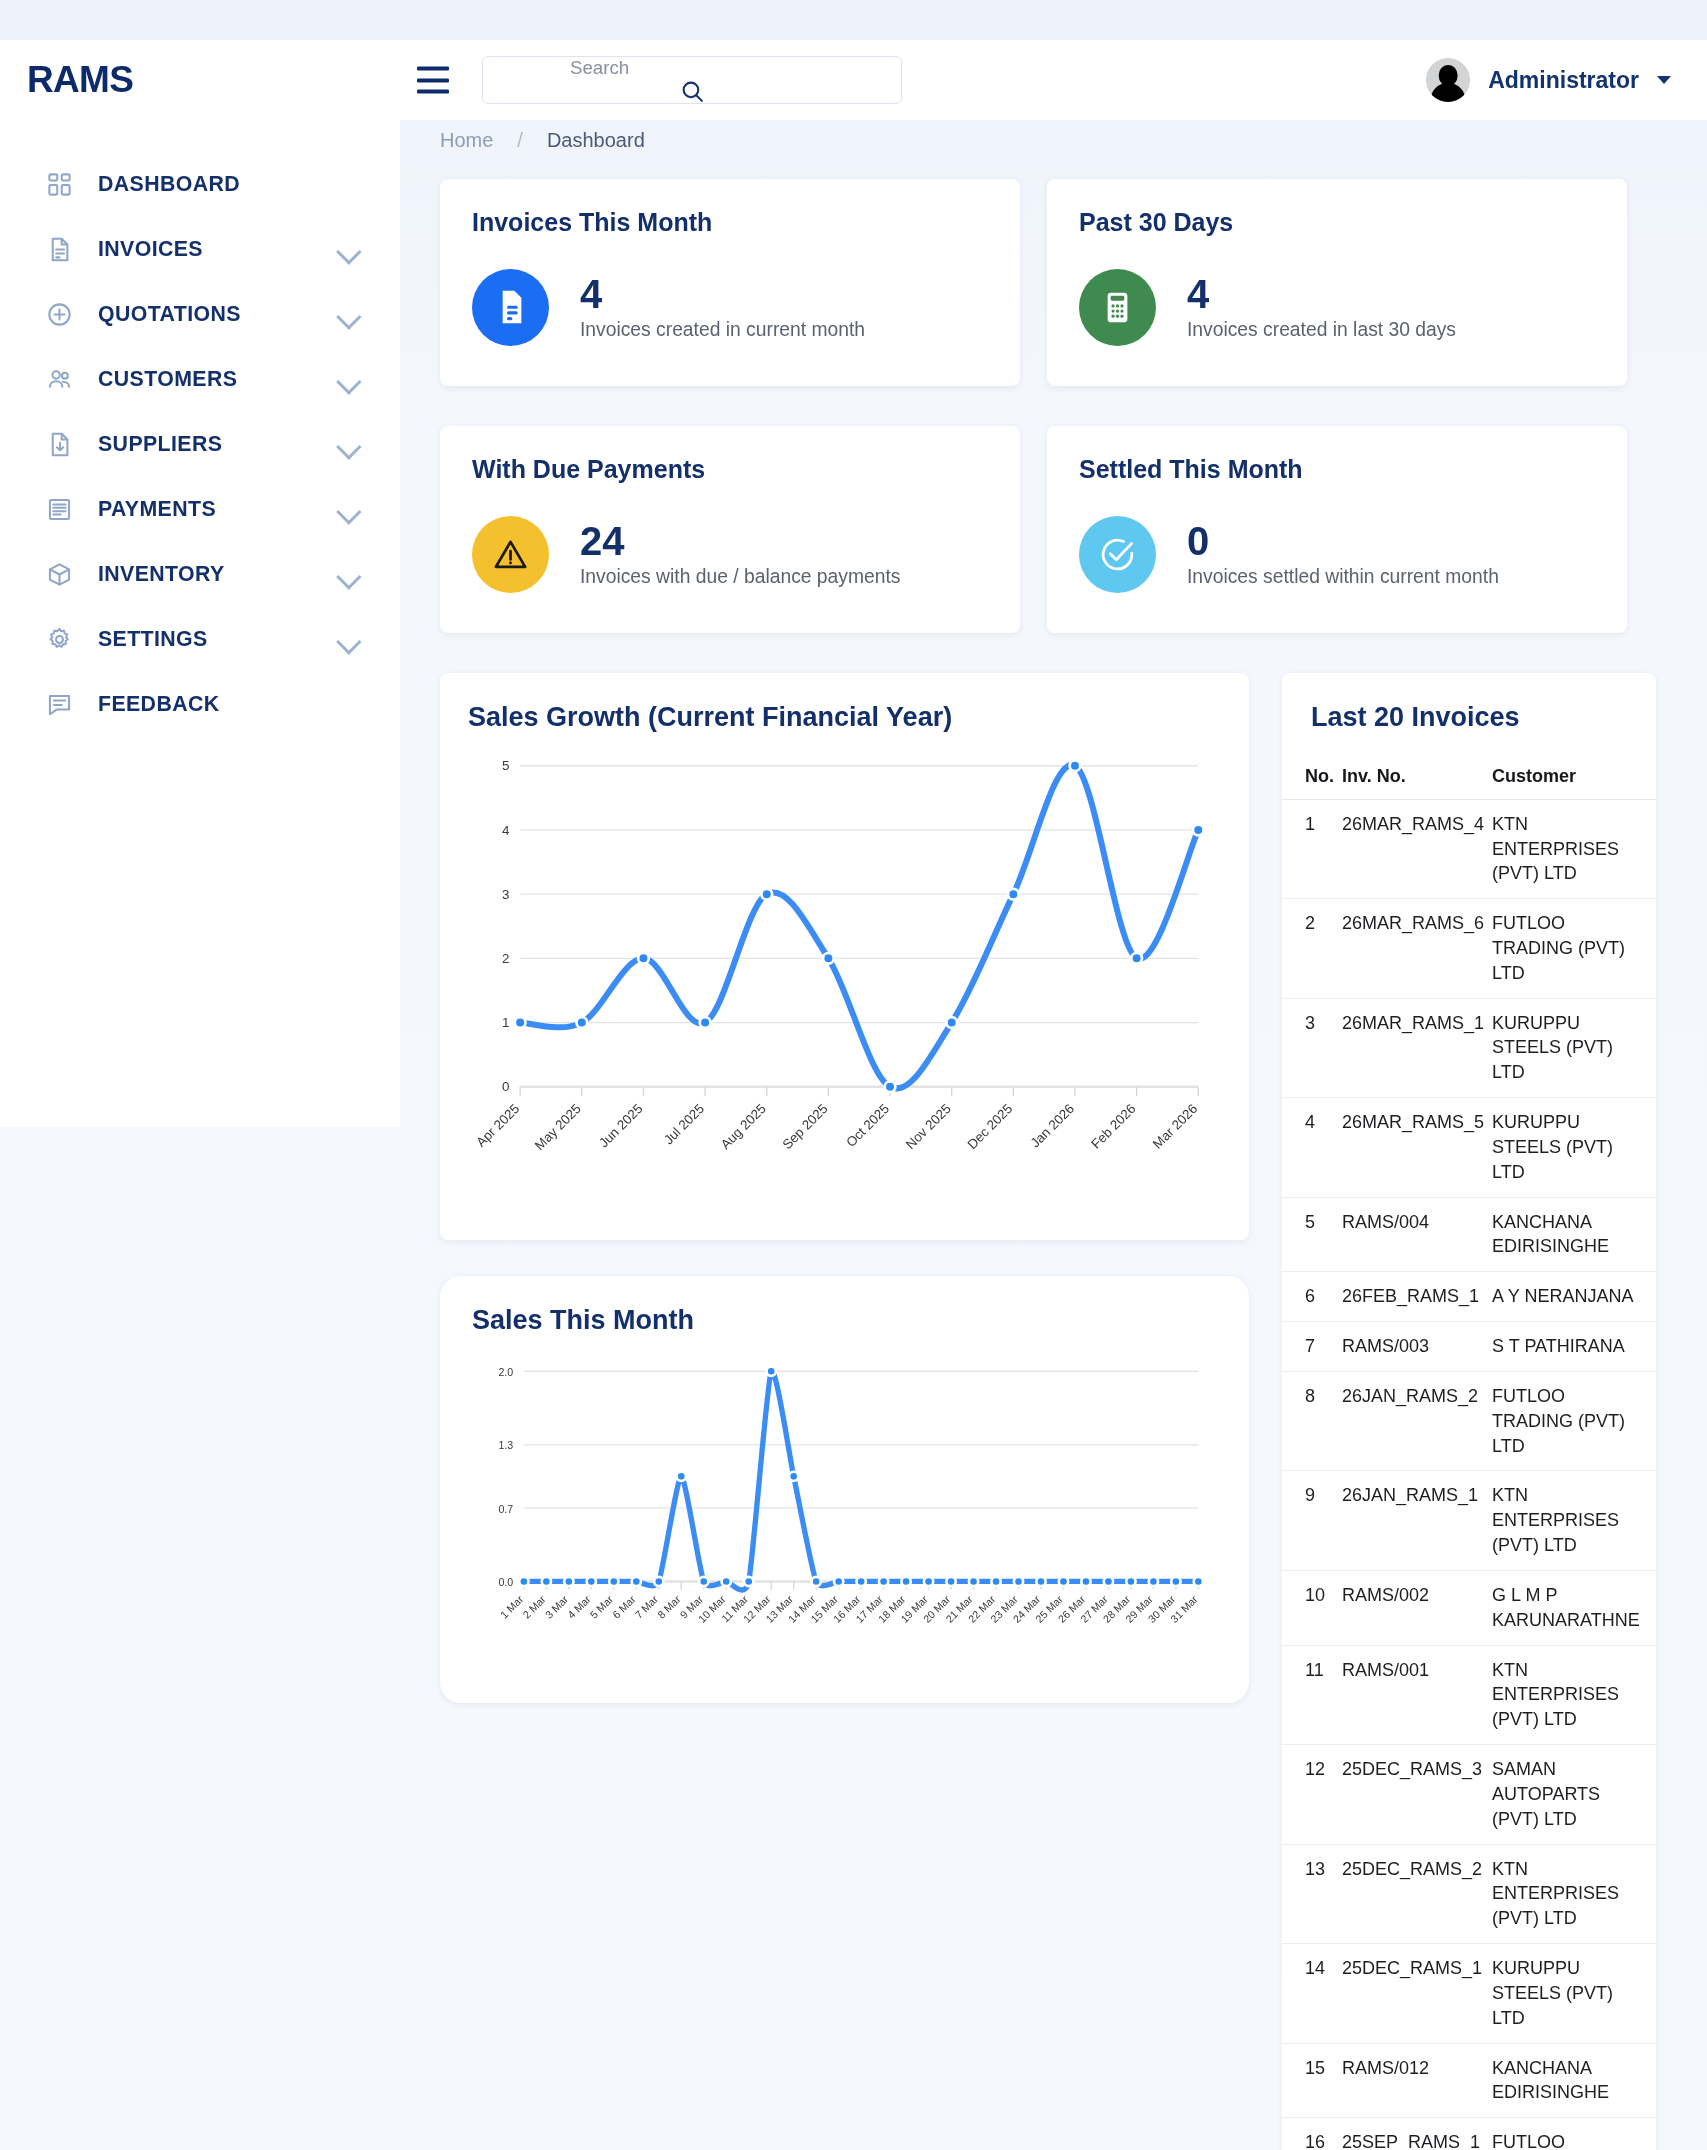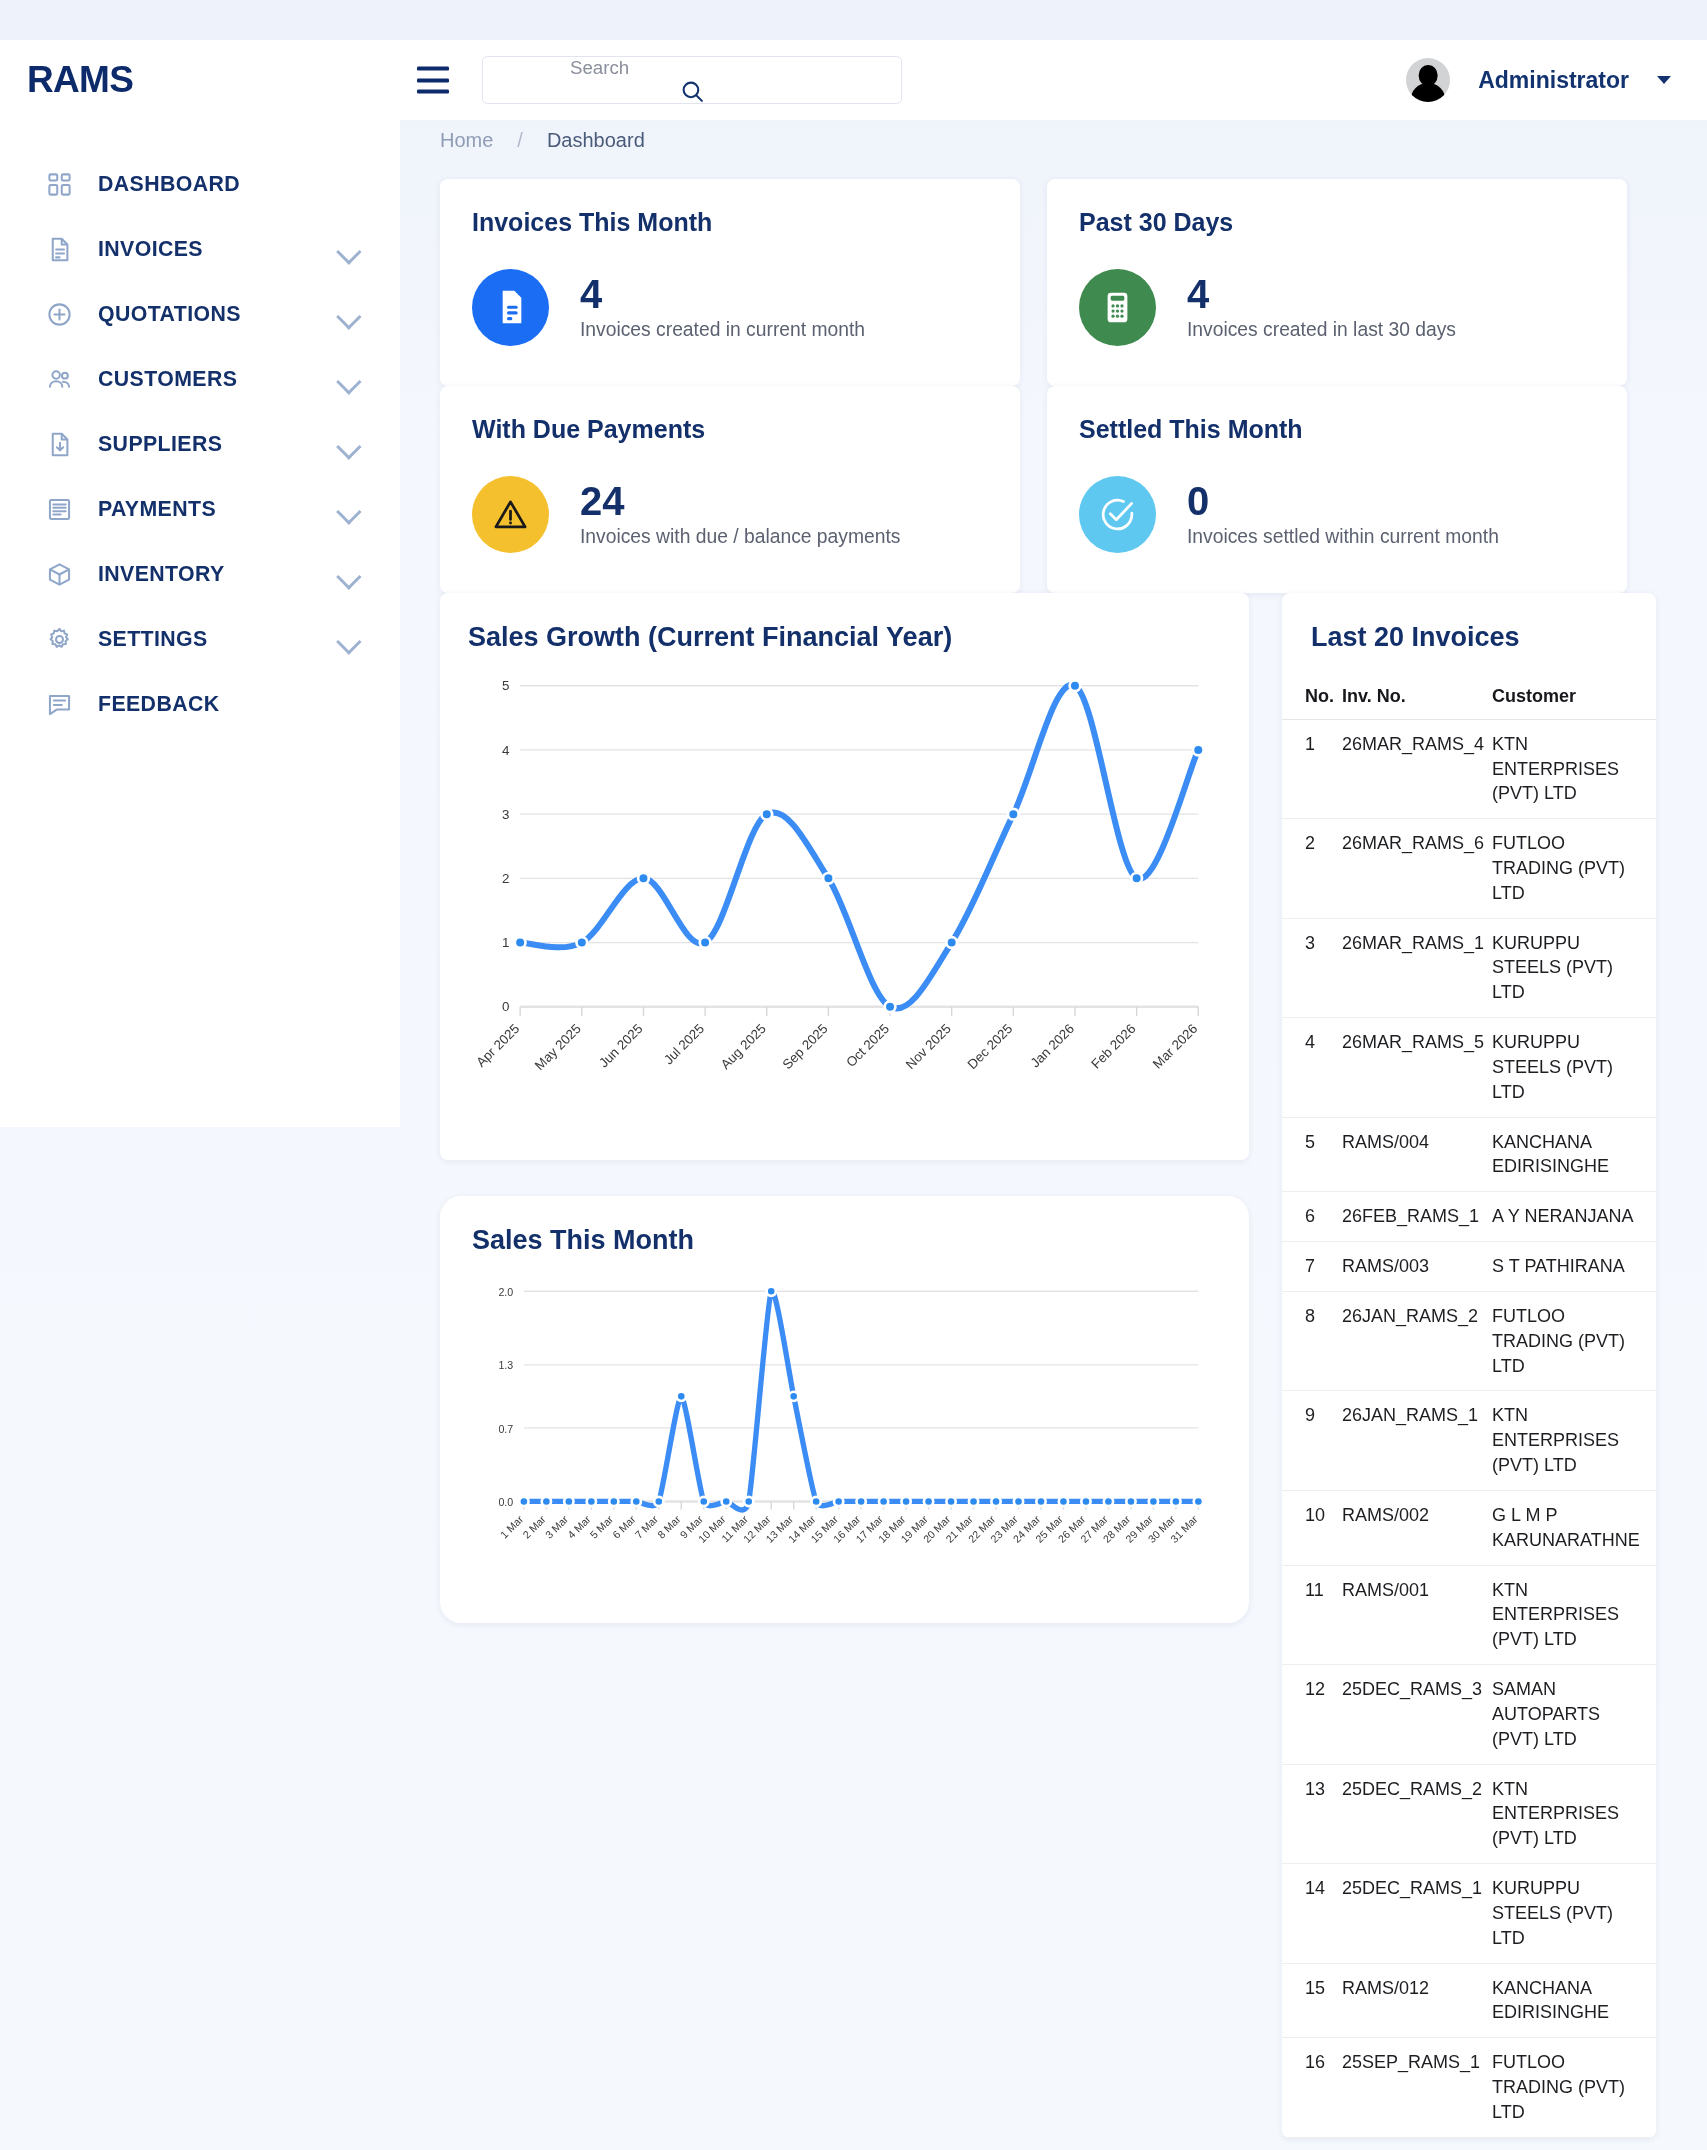--- a/index.html
+++ b/index.html
@@ -64,21 +64,21 @@
     padding: 0 16px;
     font-family: "Liberation Sans", sans-serif;
   }
   .searchbox input::placeholder { color: #8a8f9c; }
   .search-icon { width: 47px; display:flex; align-items:center; justify-content:center; cursor:pointer; }
 
   .user-area {
     position: absolute;
     right: 37px; top: 50%;
     transform: translateY(-50%);
-    display: flex; align-items: center; gap: 28px;
+    display: flex; align-items: center; gap: 18px;
     cursor: pointer;
   }
   .avatar {
     width: 44px; height: 44px; border-radius: 50%;
     background: #d2d3d5;
     overflow: hidden; position: relative; flex: none;
   }
   .avatar .head {
     position:absolute; left:50%; top:6.7px; transform:translateX(-50%);
     width:18.7px; height:21.3px; border-radius:50%; background:#000;
@@ -150,21 +150,21 @@
     font-size: 20px;
     gap: 24px;
   }
   .bc-home { color: #8e9cb5; cursor: pointer; }
   .bc-sep { color: #b0bacb; }
   .bc-cur { color: #4a5b7a; }
 
   .content { padding: 18.7px 80px 0 40px; }
 
   
-  .cards-row { display: flex; gap: 27px; }
+  .cards-row { display: flex; gap: 27px; margin-bottom: 40px; }
   .stat-card {
     flex: 1;
     background: #fff;
     border-radius: 8px;
     box-shadow: 0 1.3px 6.7px rgba(22,48,100,0.07);
     padding: 29px 32px 33px 32px;
     min-height: 207px;
   }
   .stat-title {
     font-size: 25px; font-weight: 700;

